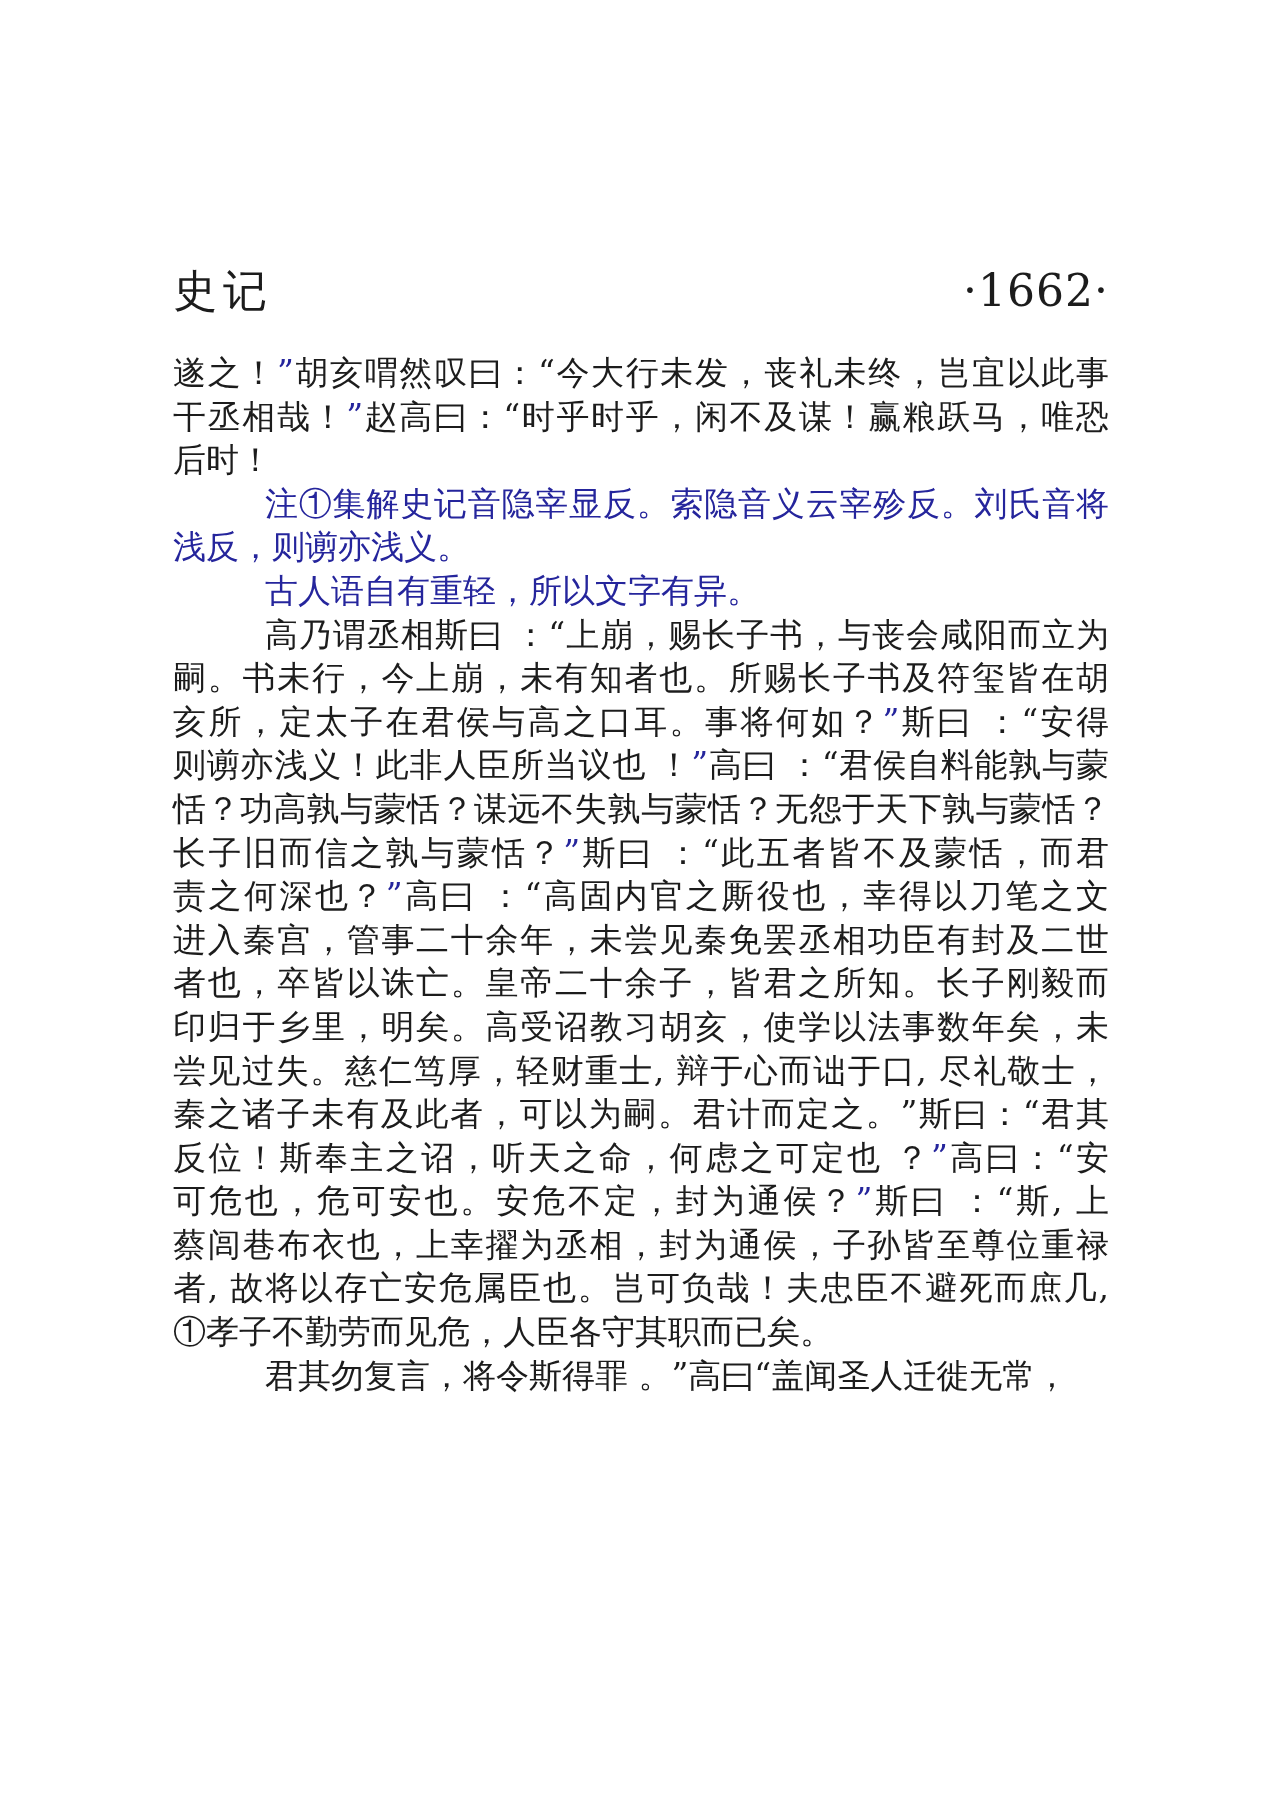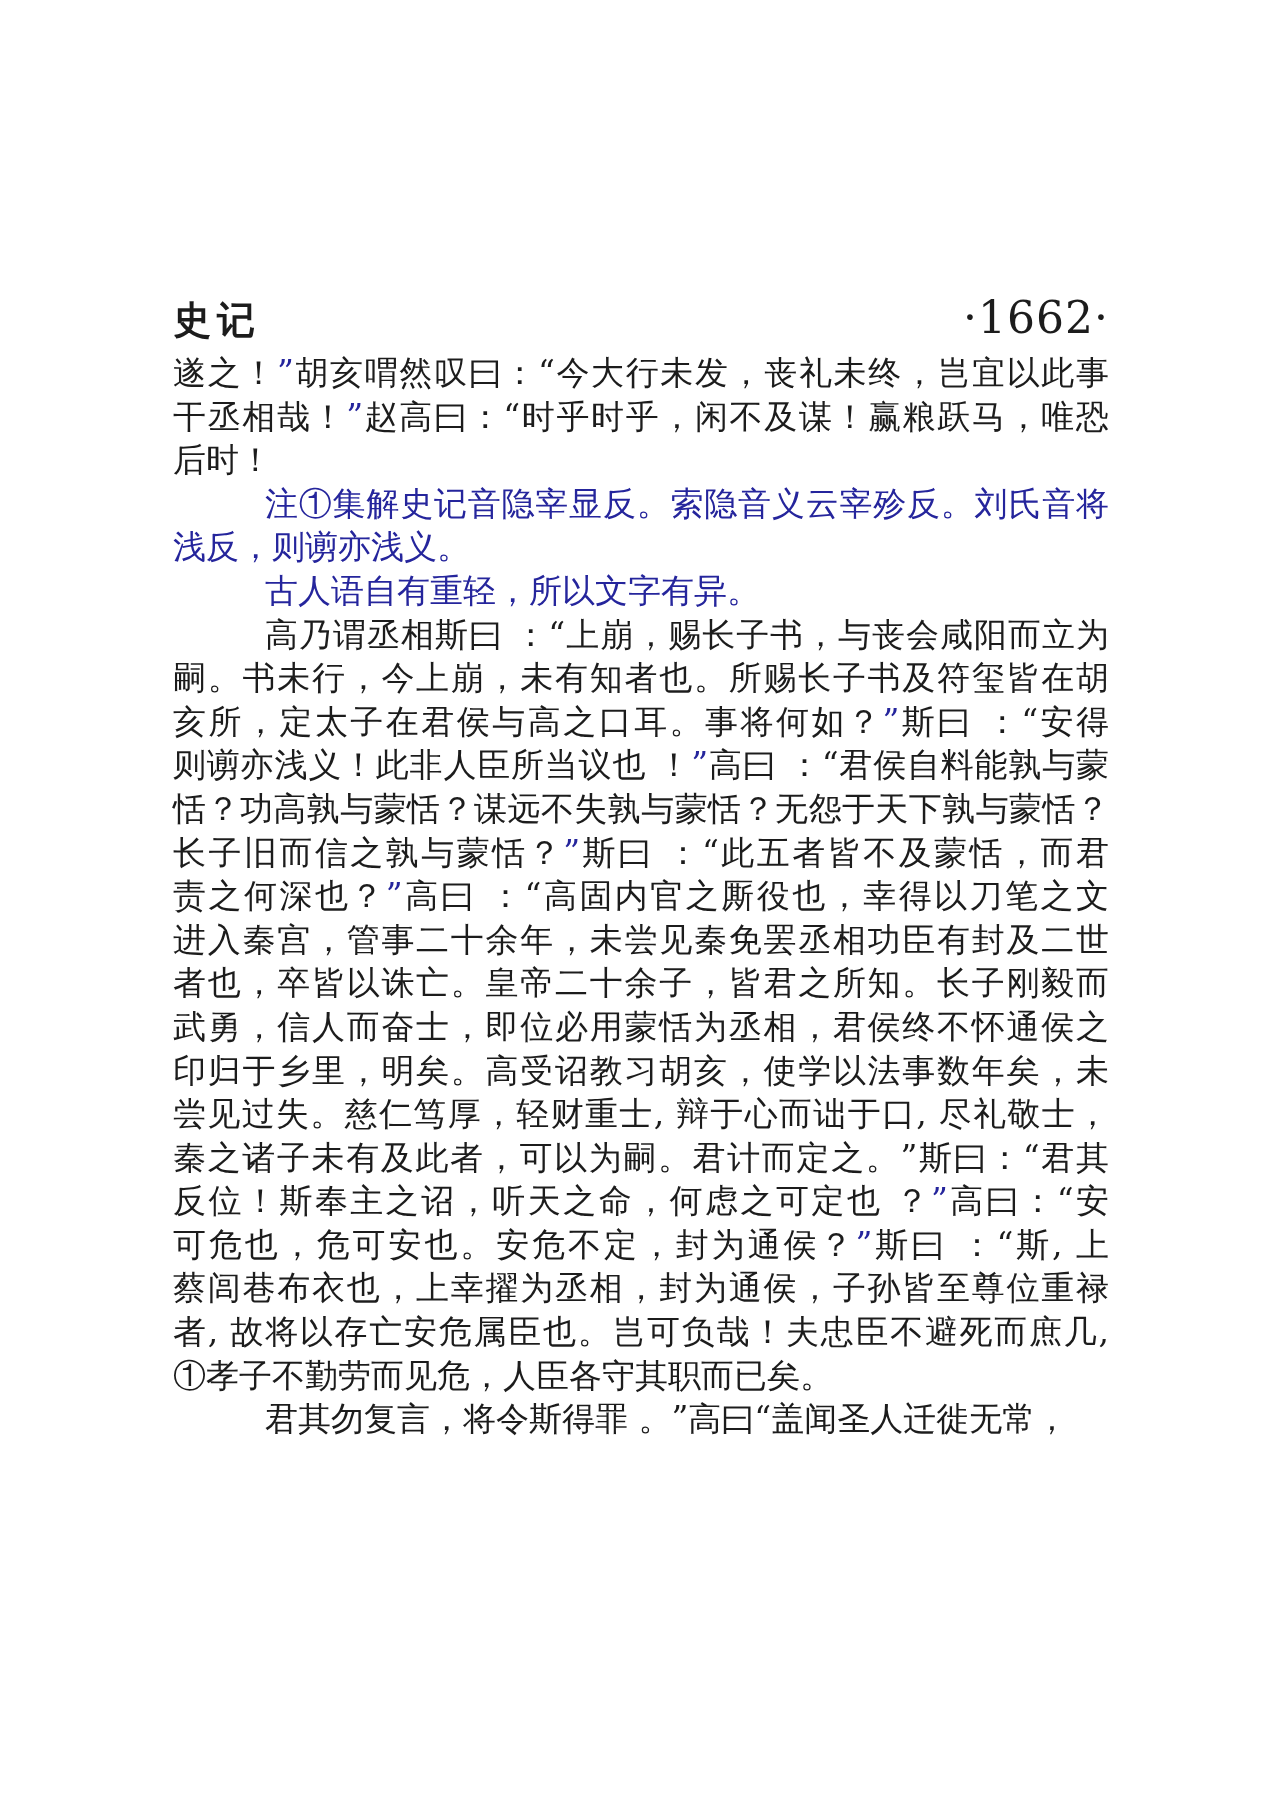--- a/index.html
+++ b/index.html
@@ -19,24 +19,23 @@
   .header {
     position: absolute;
     left: 173px;
     width: 936px;
     top: 262px;
     display: flex;
     justify-content: space-between;
     align-items: baseline;
   }
   .book-title {
-    font-size: 38px;
+    font-size: 44px;
     letter-spacing: 6px;
-    font-weight: 700;
-    margin-top: 33px;
+    font-weight: 400;
   }
   .page-num {
     font-size: 44px;
     letter-spacing: 1px;
   }
   .body-text {
     position: absolute;
     left: 173px;
     top: 351px;
     width: 936px;
@@ -77,21 +76,20 @@
       <div class="line indent last"><span class="blue">古人语自有重轻，所以文字有异。</span></div>
       <div class="line indent"><span>高乃谓丞相斯曰 ：“上崩，赐长子书，与丧会咸阳而立为</span></div>
       <div class="line"><span>嗣。书未行，今上崩，未有知者也。所赐长子书及符玺皆在胡</span></div>
       <div class="line"><span>亥所，定太子在君侯与高之口耳。事将何如？</span><span class="blue">”</span><span>斯曰 ：“安得</span></div>
       <div class="line"><span>则谫亦浅义！此非人臣所当议也 ！</span><span class="blue">”</span><span>高曰 ：“君侯自料能孰与蒙</span></div>
       <div class="line"><span>恬？功高孰与蒙恬？谋远不失孰与蒙恬？无怨于天下孰与蒙恬？</span></div>
       <div class="line"><span>长子旧而信之孰与蒙恬？</span><span class="blue">”</span><span>斯曰 ：“此五者皆不及蒙恬，而君</span></div>
       <div class="line"><span>责之何深也？</span><span class="blue">”</span><span>高曰 ：“高固内官之厮役也，幸得以刀笔之文</span></div>
       <div class="line"><span>进入秦宫，管事二十余年，未尝见秦免罢丞相功臣有封及二世</span></div>
       <div class="line"><span>者也，卒皆以诛亡。皇帝二十余子，皆君之所知。长子刚毅而</span></div>
-      <div class="line"><span>武勇，信人而奋士，即位必用蒙恬为丞相，君侯终不怀通侯之</span></div>
       <div class="line"><span>印归于乡里，明矣。高受诏教习胡亥，使学以法事数年矣，未</span></div>
       <div class="line"><span>尝见过失。慈仁笃厚，轻财重士, 辩于心而诎于口, 尽礼敬士，</span></div>
       <div class="line"><span>秦之诸子未有及此者，可以为嗣。君计而定之。”斯曰：“君其</span></div>
       <div class="line"><span>反位！斯奉主之诏，听天之命，何虑之可定也 ？</span><span class="blue">”</span><span>高曰：“安</span></div>
       <div class="line"><span>可危也，危可安也。安危不定，封为通侯？</span><span class="blue">”</span><span>斯曰 ：“斯, 上</span></div>
       <div class="line"><span>蔡闾巷布衣也，上幸擢为丞相，封为通侯，子孙皆至尊位重禄</span></div>
       <div class="line"><span>者, 故将以存亡安危属臣也。岂可负哉！夫忠臣不避死而庶几,</span></div>
       <div class="line last"><span>①孝子不勤劳而见危，人臣各守其职而已矣。</span></div>
       <div class="line indent last"><span>君其勿复言，将令斯得罪 。”高曰“盖闻圣人迁徙无常，</span></div>
     </div>

